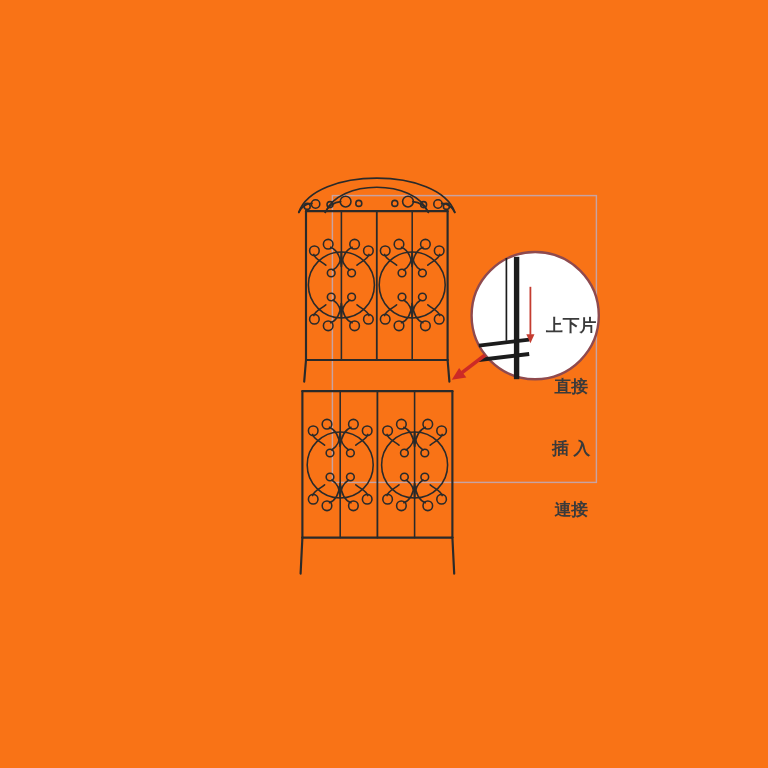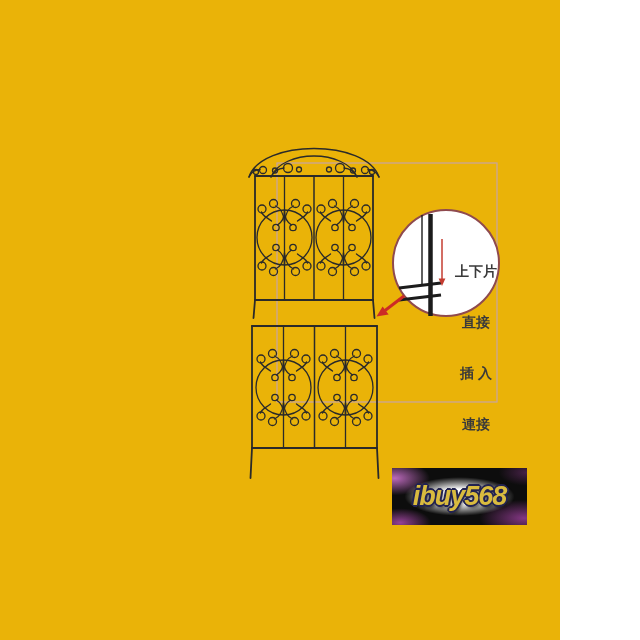--- a/index.html
+++ b/index.html
@@ -1,16 +1,16 @@
 <!DOCTYPE html>
 <html><head>
 <meta charset="utf-8">
 <style>
   html,body{margin:0;padding:0;background:#ffffff;}
-  .canvas{position:relative;width:560px;height:640px;background:#eab308;overflow:hidden;
+  .canvas{position:relative;width:640px;height:640px;background:#f97316;overflow:hidden;
           font-family:"Liberation Sans",sans-serif;}
   .diagram-svg{position:absolute;left:0;top:0;width:640px;height:640px;}
 
   .callout-text{position:absolute;left:449px;top:229px;width:54px;text-align:center;
     font-weight:bold;font-size:14px;line-height:17px;color:#3a3a3a;
     font-family:"Liberation Sans",sans-serif;white-space:pre;}
 
   .watermark{position:absolute;left:392px;top:468px;width:135px;height:57px;
     display:flex;align-items:center;justify-content:center;
     background:
@@ -139,17 +139,14 @@
     </g>
   </svg>
 
   <div class="callout-text">
     <div>上下片</div>
     <div>直接</div>
     <div>插 入</div>
     <div>連接</div>
   </div>
 
-  <div class="watermark">
-    <span>ibuy568</span>
-  </div>
 
 </div>
 
 </body></html>

